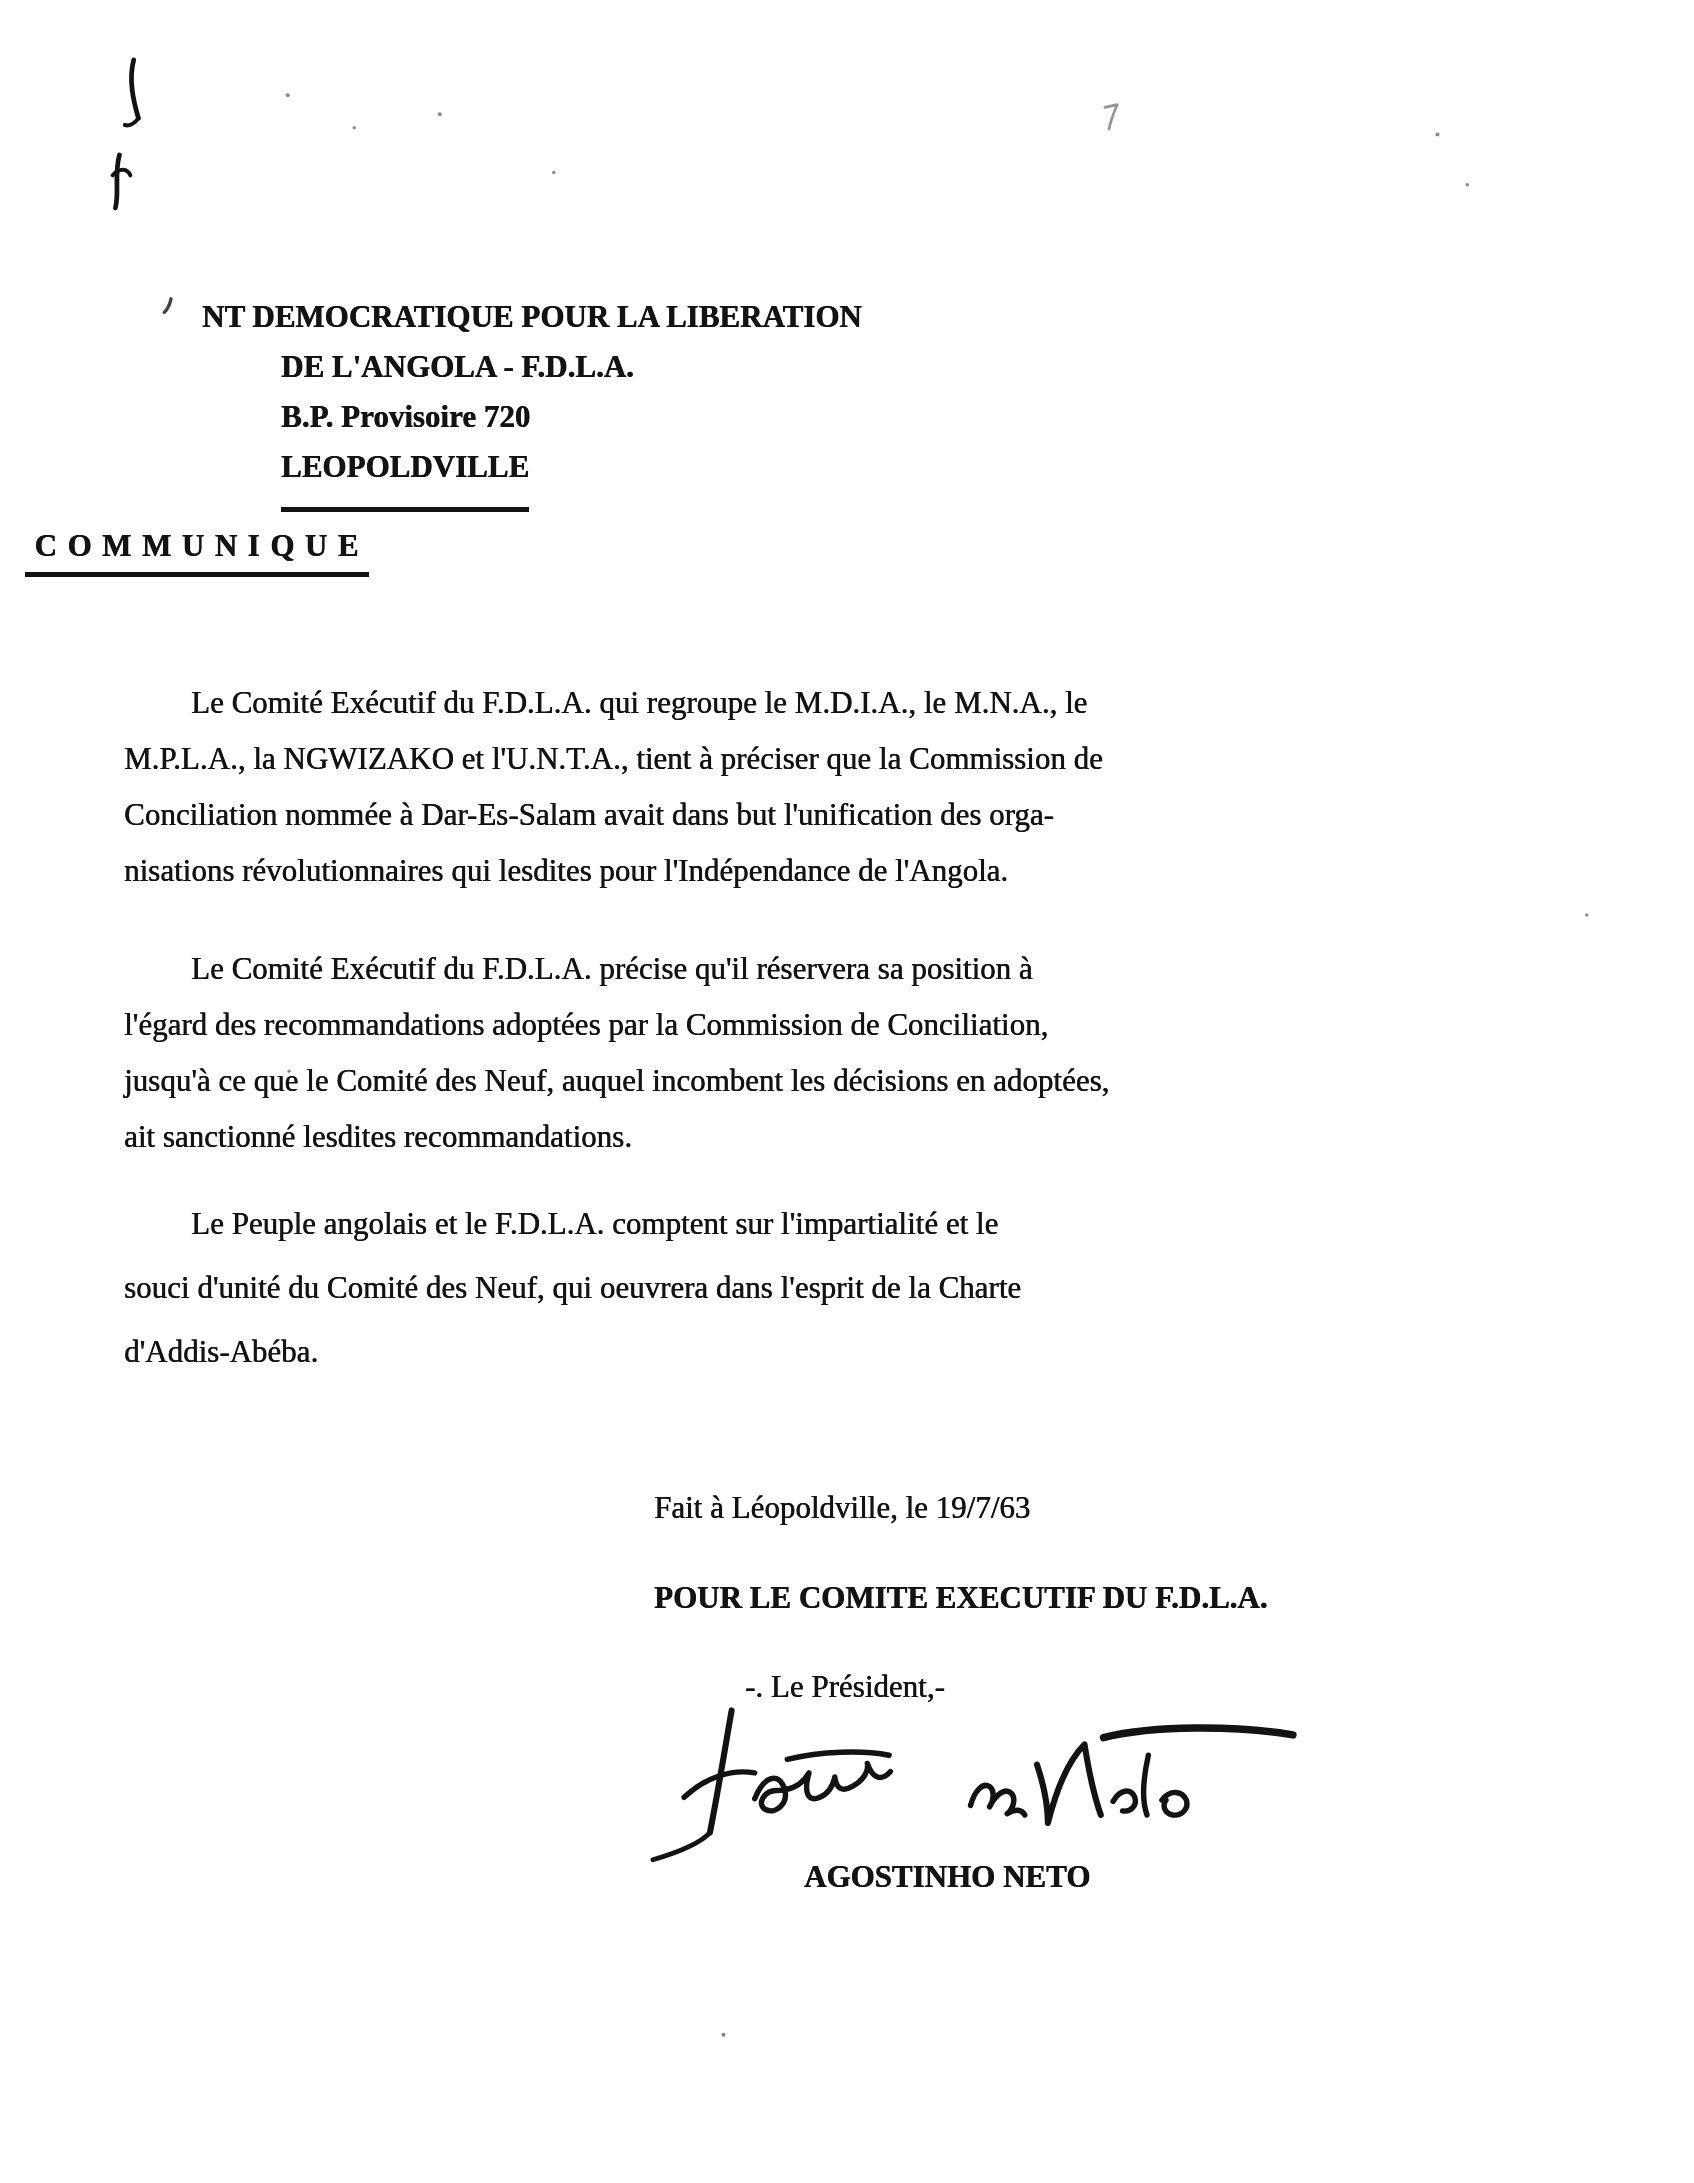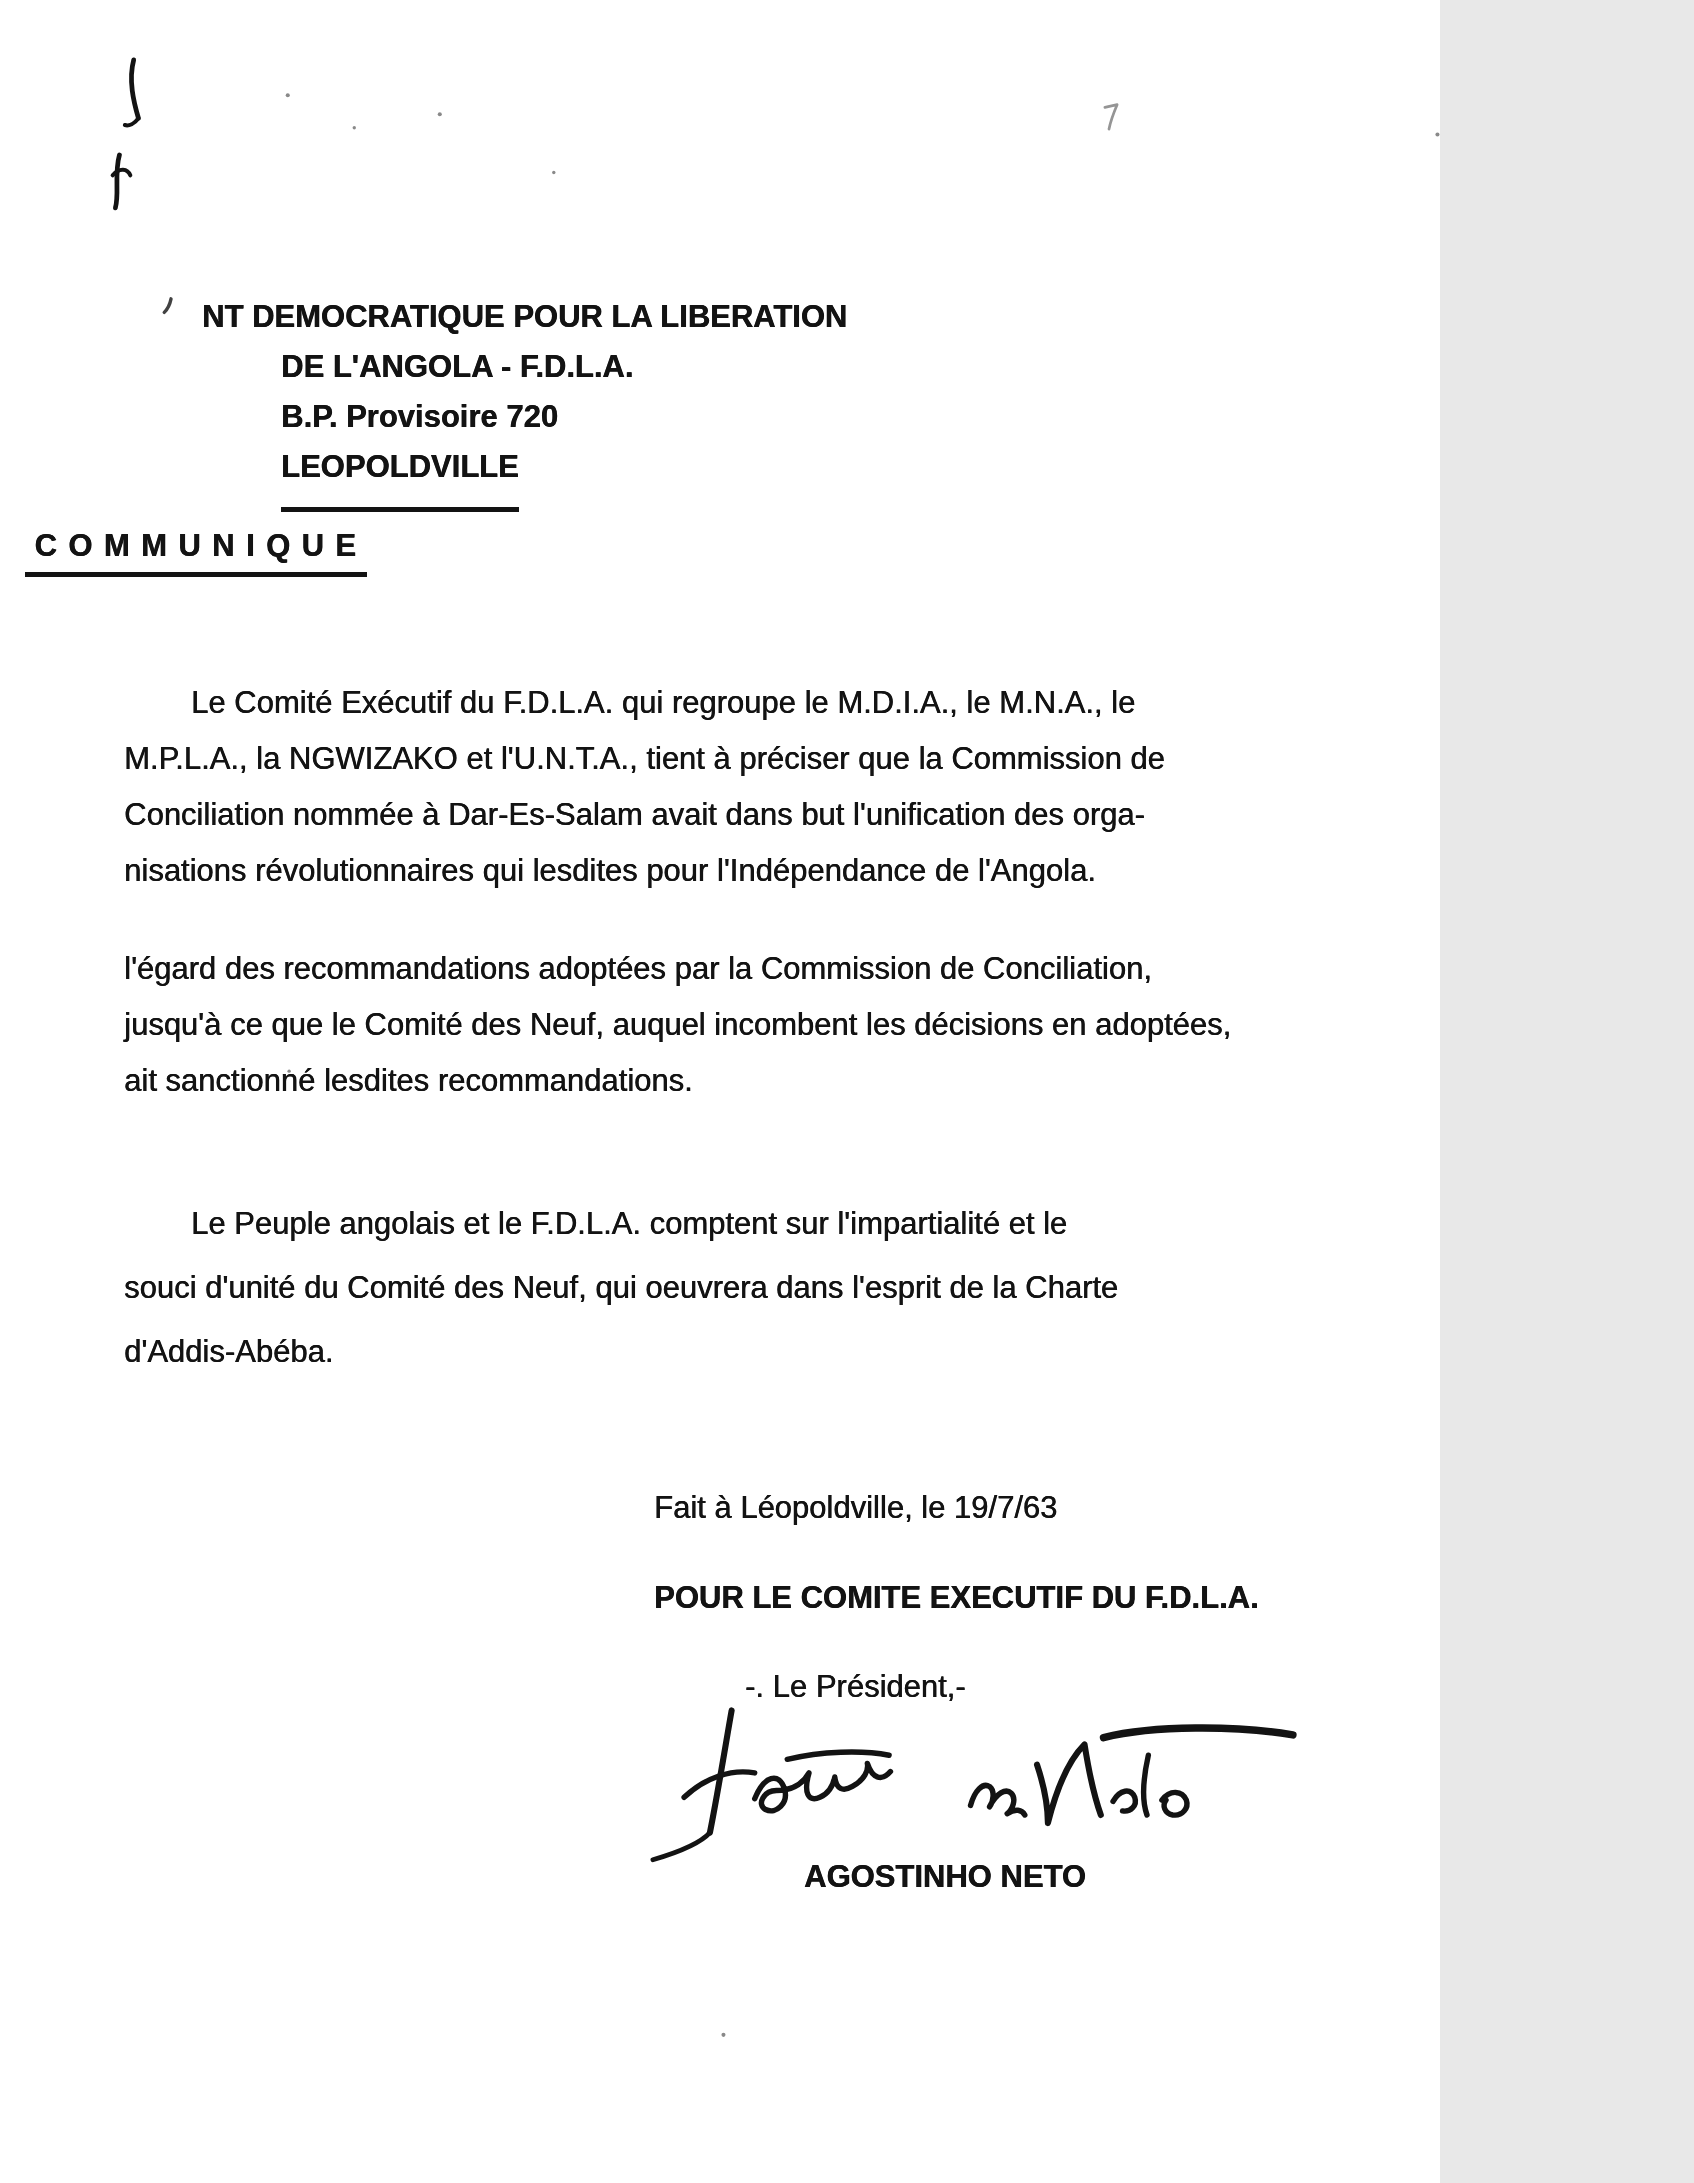--- a/index.html
+++ b/index.html
@@ -2,24 +2,24 @@
 <html lang="fr" style="--ink: #171717; --paper: #fbfbfb;font-size:11px"><head>
 <meta charset="utf-8">
 <style>
   :root{
     --ink:#171717;
     --paper:#fbfbfb;
   }
   html,body{margin:0;padding:0;background:#e8e8e8;}
   .page{
     position:relative;
-    width:1440px;
+    width:1694px;
     height:2183px;
     background:var(--paper);
-    font-family:Liberation Sans, sans-serif;
+    font-family:Liberation Serif, serif;
     color:var(--ink);
     overflow:hidden;
     filter:blur(0.2px) contrast(1.04);
   }
   .page *{box-sizing:border-box;}
   .txt{
     text-shadow:0.5px 0 0 currentColor, 0 0.3px 0 rgba(0,0,0,.45);
     white-space:pre;
   }
   
@@ -85,20 +85,21 @@
   </div>
 
   <div class="para p1">
     <span class="line txt indent">Le Comité Exécutif du F.D.L.A. qui regroupe le M.D.I.A., le M.N.A., le</span>
     <span class="line txt">M.P.L.A., la NGWIZAKO et l'U.N.T.A., tient à préciser que la Commission de</span>
     <span class="line txt">Conciliation nommée à Dar-Es-Salam avait dans but l'unification des orga-</span>
     <span class="line txt">nisations révolutionnaires qui lesdites pour l'Indépendance de l'Angola.</span>
   </div>
 
   <div class="para p2">
+    <span class="line txt indent">Le Comité Exécutif du F.D.L.A. précise qu'il réservera sa position à</span>
     <span class="line txt">l'égard des recommandations adoptées par la Commission de Conciliation,</span>
     <span class="line txt">jusqu'à ce que le Comité des Neuf, auquel incombent les décisions en adoptées,</span>
     <span class="line txt">ait sanctionné lesdites recommandations.</span>
   </div>
 
   <div class="para p3">
     <span class="line txt indent">Le Peuple angolais et le F.D.L.A. comptent sur l'impartialité et le</span>
     <span class="line txt">souci d'unité du Comité des Neuf, qui oeuvrera dans l'esprit de la Charte</span>
     <span class="line txt">d'Addis-Abéba.</span>
   </div>

